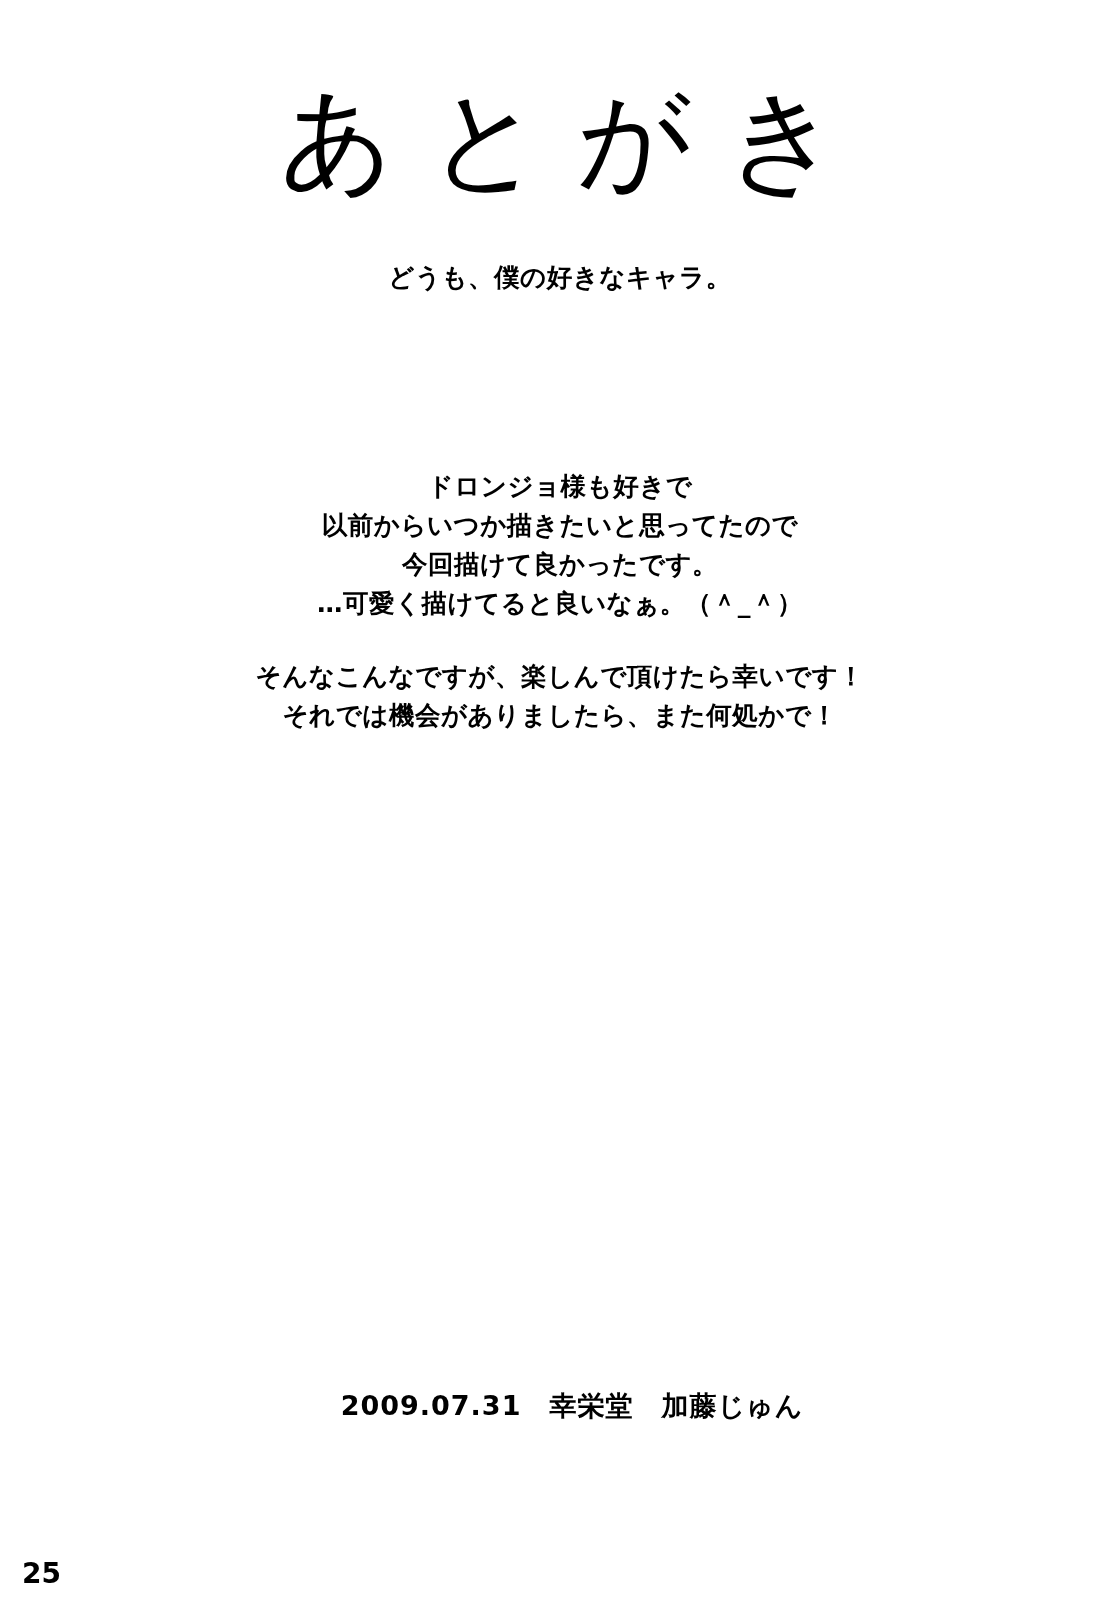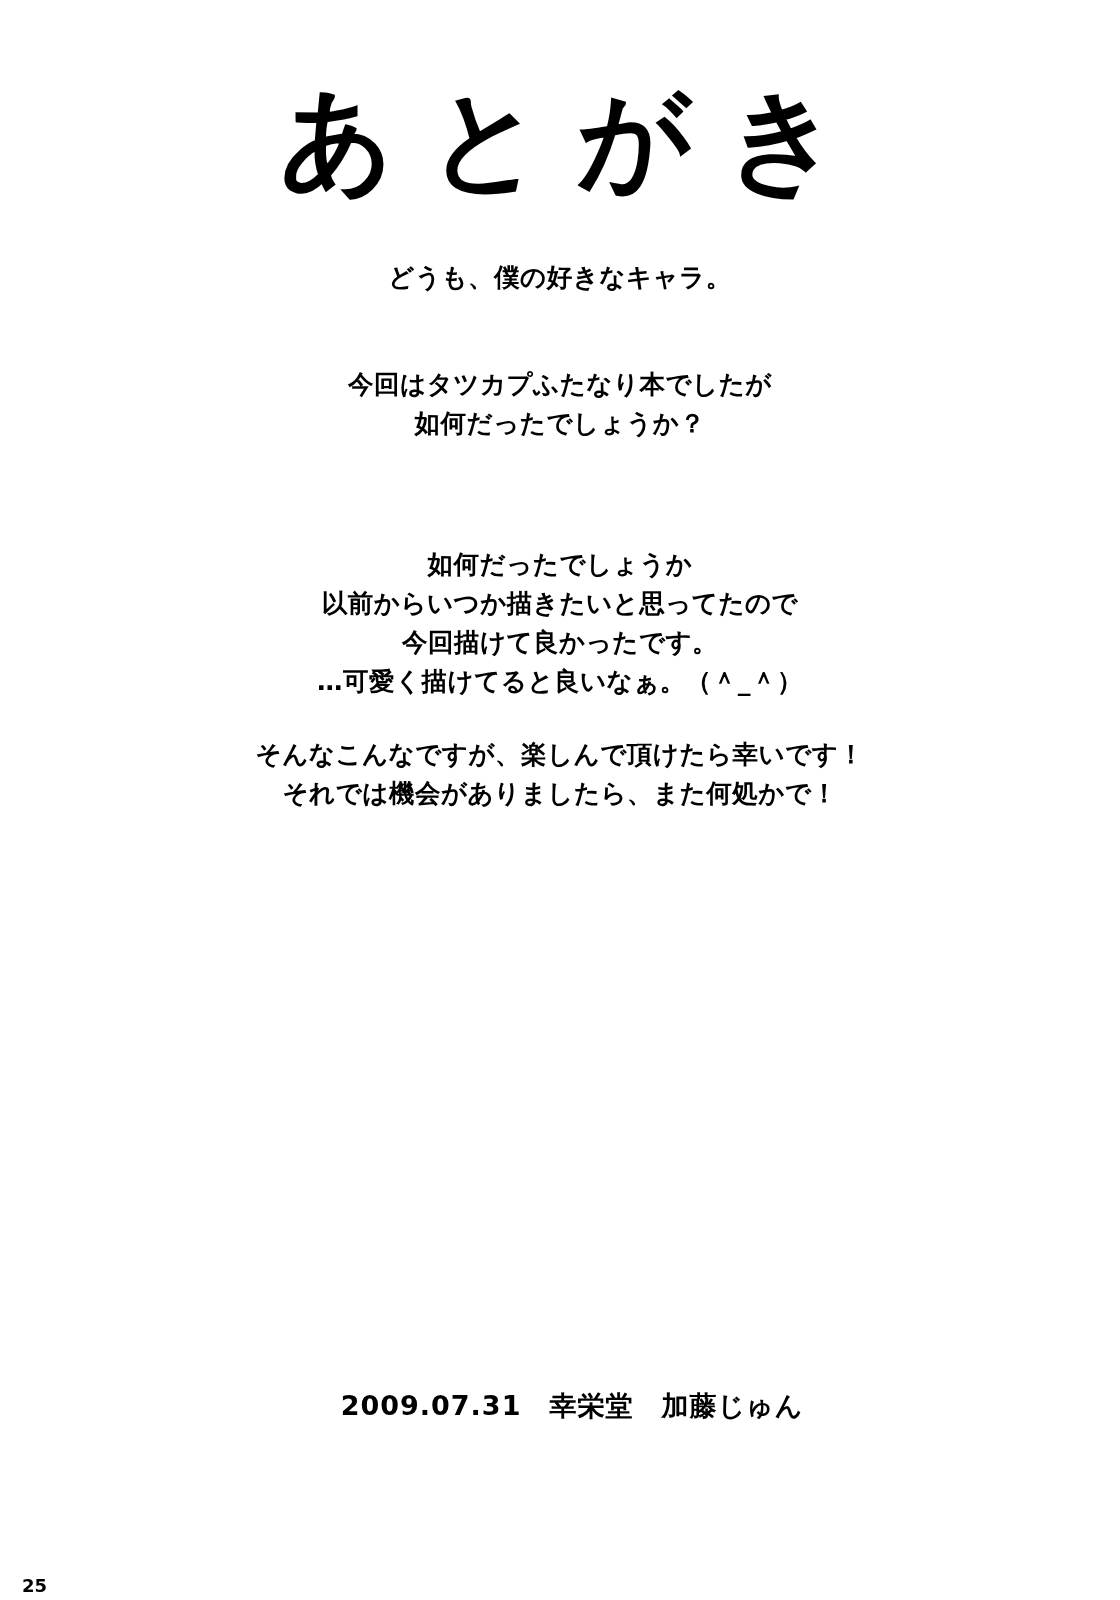--- a/index.html
+++ b/index.html
@@ -20,21 +20,21 @@
     inset: 0;
   }
   .title {
     position: absolute;
     top: 78px;
     left: 0;
     width: 1120px;
     text-align: center;
     font-size: 112px;
     line-height: 1.1;
-    font-weight: 700;
+    font-weight: 400;
     letter-spacing: 34px;
     text-indent: 34px;
     font-family: "DejaVu Sans", "Liberation Sans", sans-serif;
   }
   .body-text {
     position: absolute;
     top: 258px;
     left: 0;
     width: 1120px;
     text-align: center;
@@ -56,43 +56,41 @@
     width: 1120px;
     text-align: center;
     font-size: 27px;
     font-weight: 700;
     letter-spacing: 1px;
     margin-left: 12px;
   }
   .page-number {
     position: absolute;
     left: 22px;
-    bottom: 4px;
-    font-size: 18px;
+    bottom: 10px;
+    font-size: 28px;
     font-weight: 700;
     font-family: "DejaVu Sans", "Liberation Sans", sans-serif;
   }
 </style>
 </head>
 <body>
 
 <div class="page">
 
   <div class="title">あとがき</div>
 
   <div class="body-text">
     <div class="para">どうも、僕の好きなキャラ。</div>
     <div class="gap"></div>
     <div class="gap"></div>
-    <div class="para">今回はタツカプふたなり本でしたが
-如何だったでしょうか？</div>
     <div class="gap"></div>
     <div class="gap"></div>
     <div class="gap"></div>
-    <div class="para">如何だったでしょうか
+    <div class="para">ドロンジョ様も好きで
 以前からいつか描きたいと思ってたので
 今回描けて良かったです。
 …可愛く描けてると良いなぁ。（＾_＾）</div>
     <div class="gap"></div>
     <div class="para">そんなこんなですが、楽しんで頂けたら幸いです！
 それでは機会がありましたら、また何処かで！</div>
   </div>
 
   <div class="signature">2009.07.31　幸栄堂　加藤じゅん</div>
 

